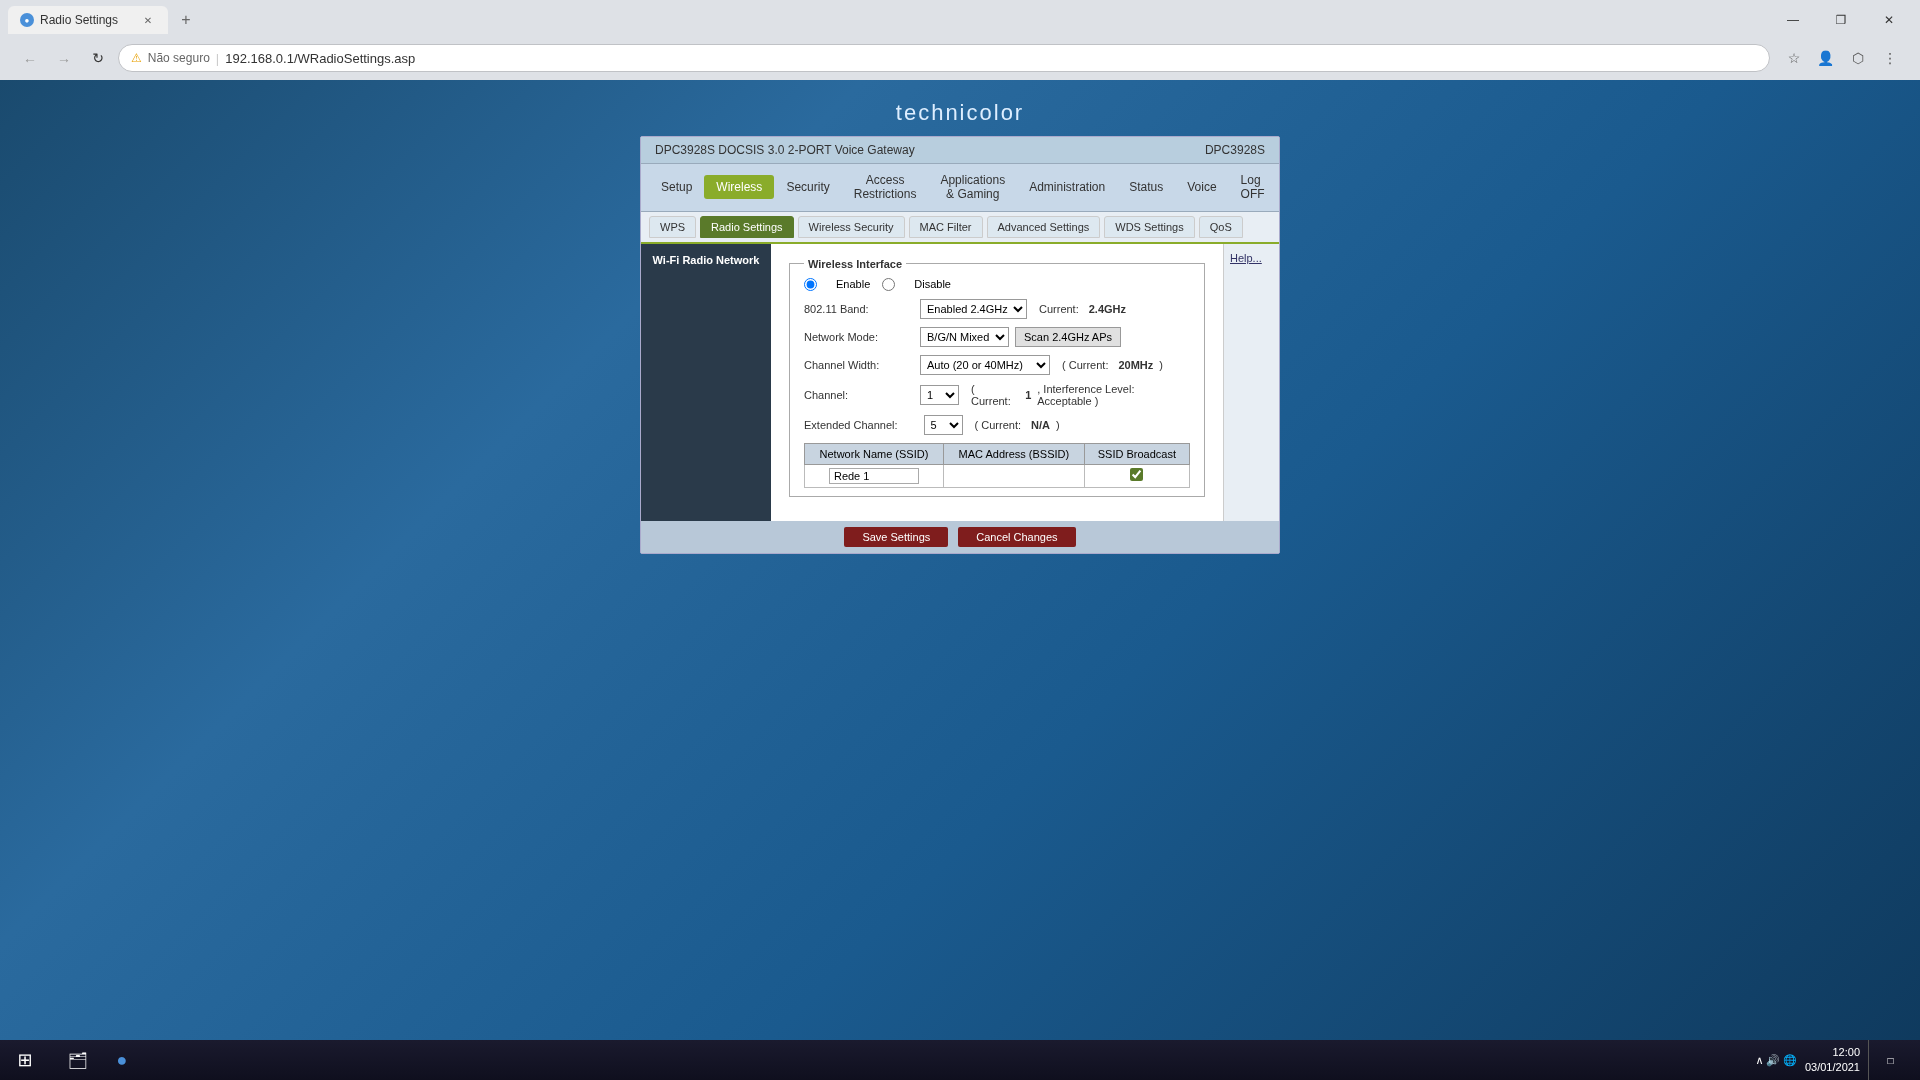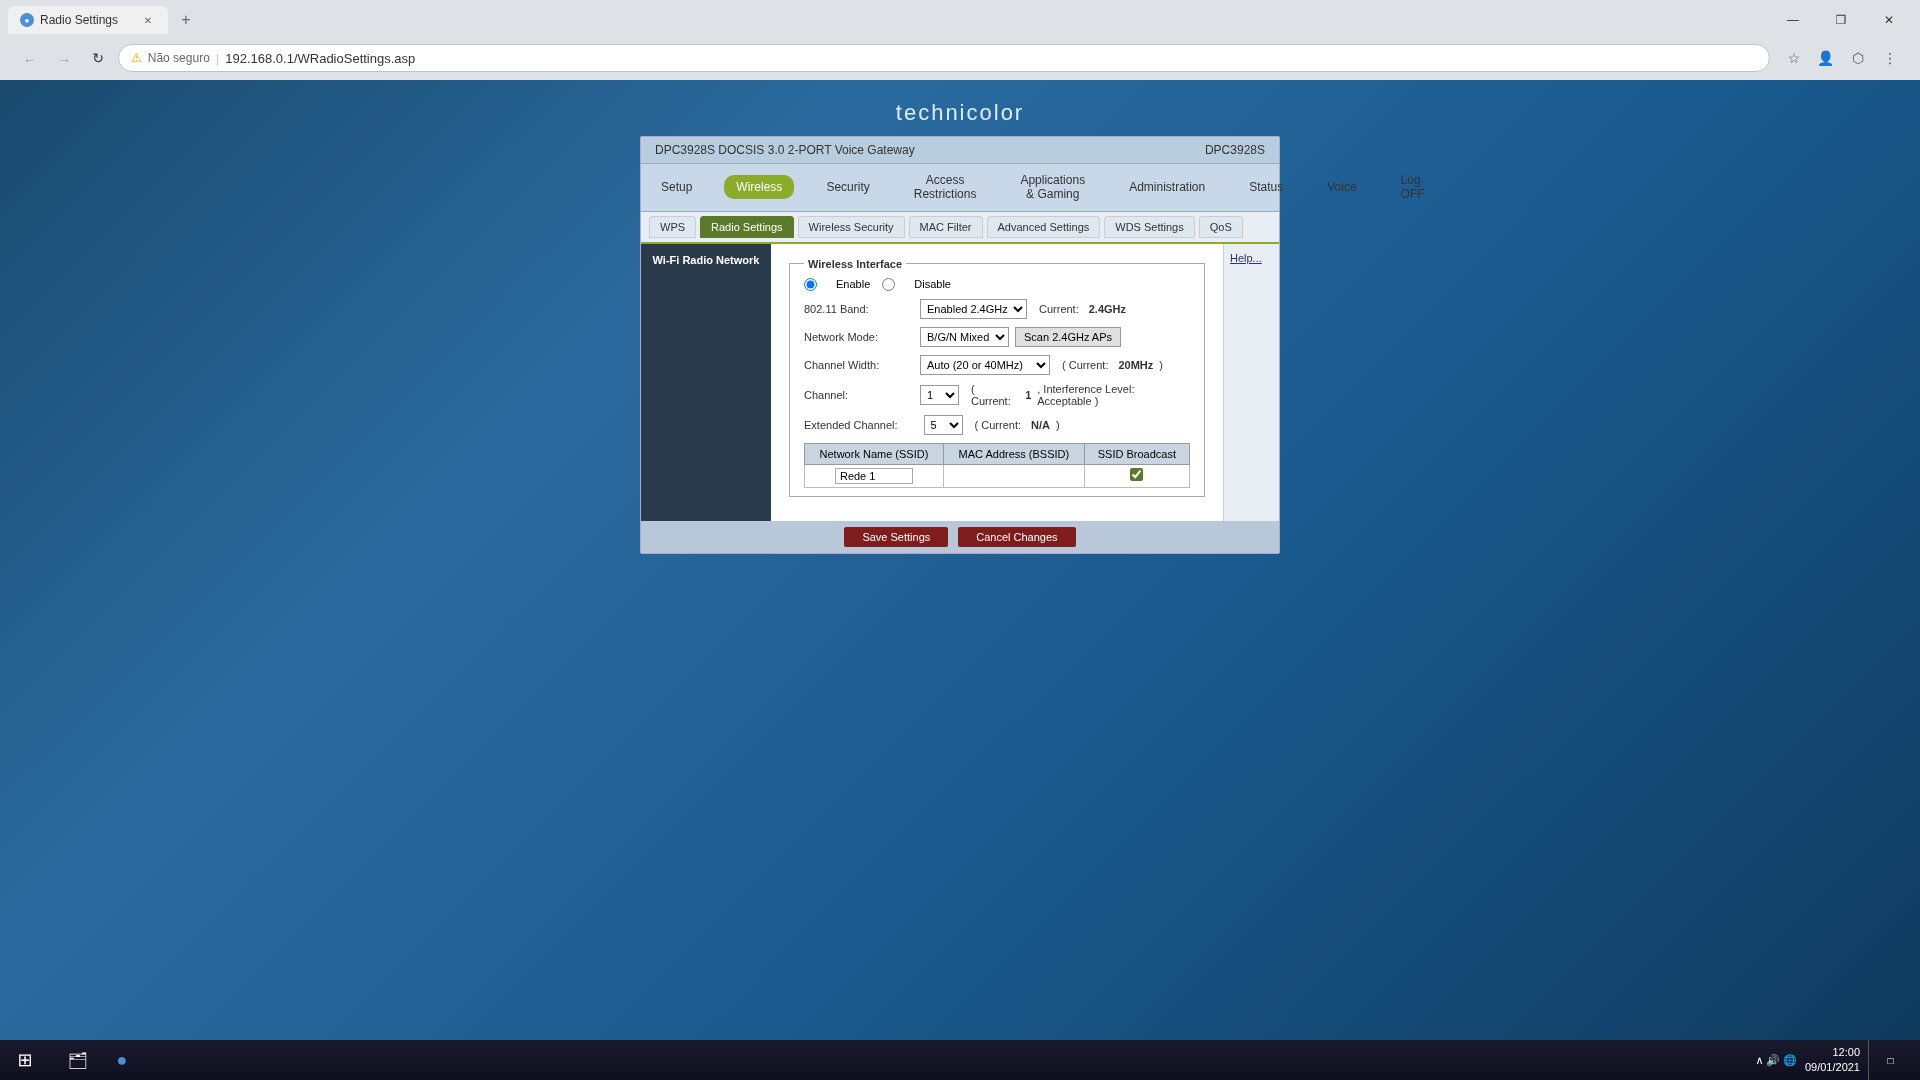--- a/index.html
+++ b/index.html
@@ -224,34 +224,34 @@
       font-size: 12px;
       color: #333;
     }
 
     
     .nav-menu {
       background: #c8d8e8;
       padding: 4px 8px;
       display: flex;
       align-items: center;
-      gap: 20px;
+      gap: 0;
       border-bottom: 1px solid #9ab;
     }
     .nav-item {
       padding: 5px 12px;
       font-size: 12px;
       color: #333;
       cursor: pointer;
       border-radius: 2px;
     }
     .nav-item.active {
       background: #8aac2a;
       color: white;
-      border-radius: 10px;
+      border-radius: 3px;
     }
     .nav-item.multi-line {
       text-align: center;
       line-height: 1.2;
     }
 
     
     .sub-nav {
       background: #e8eef4;
       padding: 4px 8px;
@@ -585,21 +585,21 @@
               <thead>
                 <tr>
                   <th>Network Name (SSID)</th>
                   <th>MAC Address (BSSID)</th>
                   <th>SSID Broadcast</th>
                 </tr>
               </thead>
               <tbody>
                 <tr>
                   <td>
-                    <input type="text" value="Rede 1" style="font-size: 11px; border: 1px solid rgb(170, 170, 170); padding: 1px 4px; width: 78px;">
+                    <input type="text" value="Rede 1" style="font-size: 11px; border: 1px solid rgb(170, 170, 170); padding: 1px 4px; width: 90px;">
                   </td>
                   <td></td>
                   <td>
                     <input type="checkbox" checked="" style="">
                   </td>
                 </tr>
               </tbody>
             </table>
 
           </fieldset>
@@ -625,17 +625,17 @@
 <div class="taskbar">
   <div class="taskbar-start">⊞</div>
   <div class="taskbar-icons">
     <div class="taskbar-icon">🗂</div>
     <div class="taskbar-icon" style="color:#4a90d9;font-size:18px;">●</div>
   </div>
   <div class="taskbar-right">
     <span>∧ 🔊 🌐</span>
     <div class="taskbar-clock">
       <div>12:00</div>
-      <div>09/01/2021</div>
+      <div>03/01/2021</div>
     </div>
     <div class="taskbar-icon" style="font-size:10px;border-left:1px solid #555;padding-left:4px;">□</div>
   </div>
 </div>
 
 </body></html>

